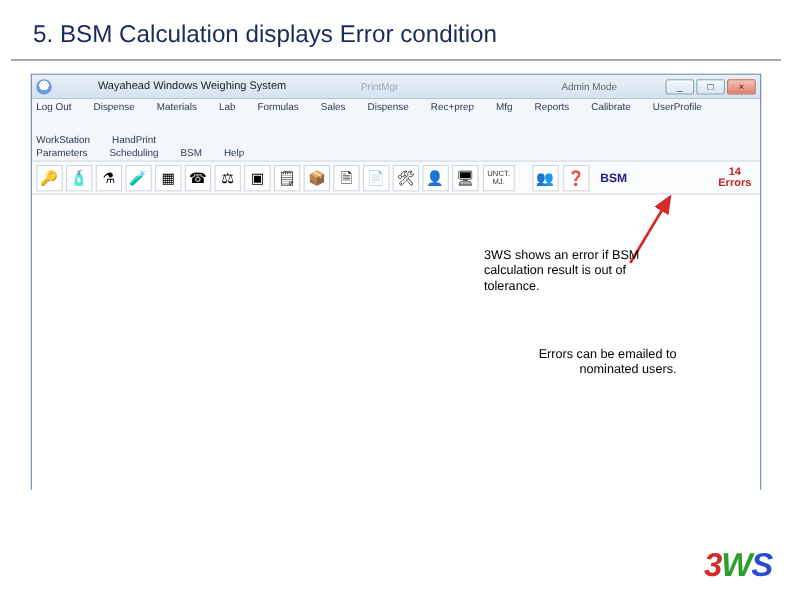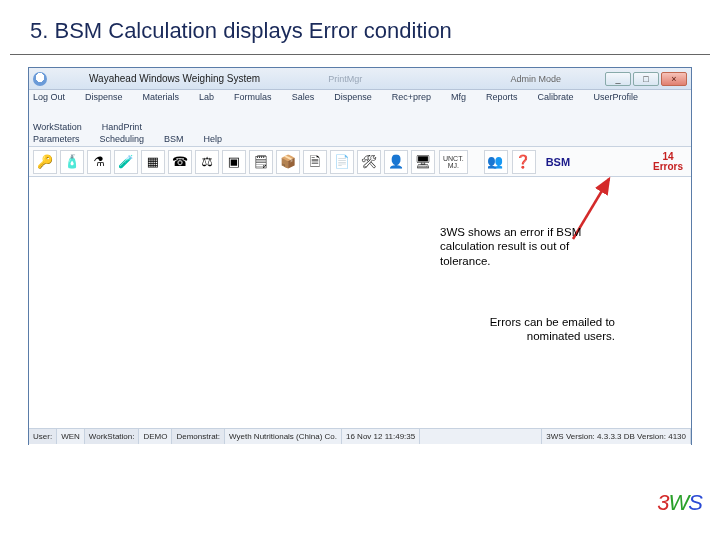--- a/index.html
+++ b/index.html
@@ -157,24 +157,24 @@
     padding: 0 4px;
     height: 100%;
     display: flex; align-items: center;
     white-space: nowrap;
   }
   .statusbar .cell.lbl { background:#e3e8f0; }
   .statusbar .fill { flex: 1; }
   .brand {
     position: absolute;
     right: 18px;
-    bottom: 24px;
+    bottom: 8px;
     font-family: "Comic Sans MS", cursive, sans-serif;
-    font-size: 22px;
-    font-weight: normal;
+    font-size: 30px;
+    font-weight: bold;
     font-style: italic;
     letter-spacing: -1px;
   }
   .brand .c1 { color: #d42a2a; }
   .brand .c2 { color: #2aa02a; }
   .brand .c3 { color: #2a4ad4; }
   .titlebar .fade {
     font-size: 9px; color: #9aa7b8; margin-left: 30px;
   }
   .titlebar .endtxt {
@@ -301,29 +301,18 @@
           <marker id="ah" markerWidth="8" markerHeight="8" refX="6" refY="3" orient="auto">
             <path d="M0,0 L7,3 L0,6 Z" fill="#d42a2a"></path>
           </marker>
         </defs>
         <line x1="12" y1="66" x2="48" y2="6" stroke="#d42a2a" stroke-width="2.5" marker-end="url(#ah)"></line>
       </svg>
       <div class="callout callout1">3WS shows an error if BSM calculation result is out of tolerance.</div>
       <div class="callout callout2">Errors can be emailed to nominated users.</div>
     </div>
 
-    <div class="statusbar">
-      <div class="cell lbl">User:</div>
-      <div class="cell">WEN</div>
-      <div class="cell lbl">WorkStation:</div>
-      <div class="cell">DEMO</div>
-      <div class="cell lbl">Demonstrat:</div>
-      <div class="cell">Wyeth Nutritionals (China) Co.</div>
-      <div class="cell">16 Nov 12 11:49:35</div>
-      <div class="cell fill"></div>
-      <div class="cell">3WS Version: 4.3.3.3  DB Version: 4130</div>
-    </div>
   </div>
 
   <div class="brand">
     <span class="c1">3</span><span class="c2">W</span><span class="c3">S</span>
   </div>
 </div>
 
 </body></html>

